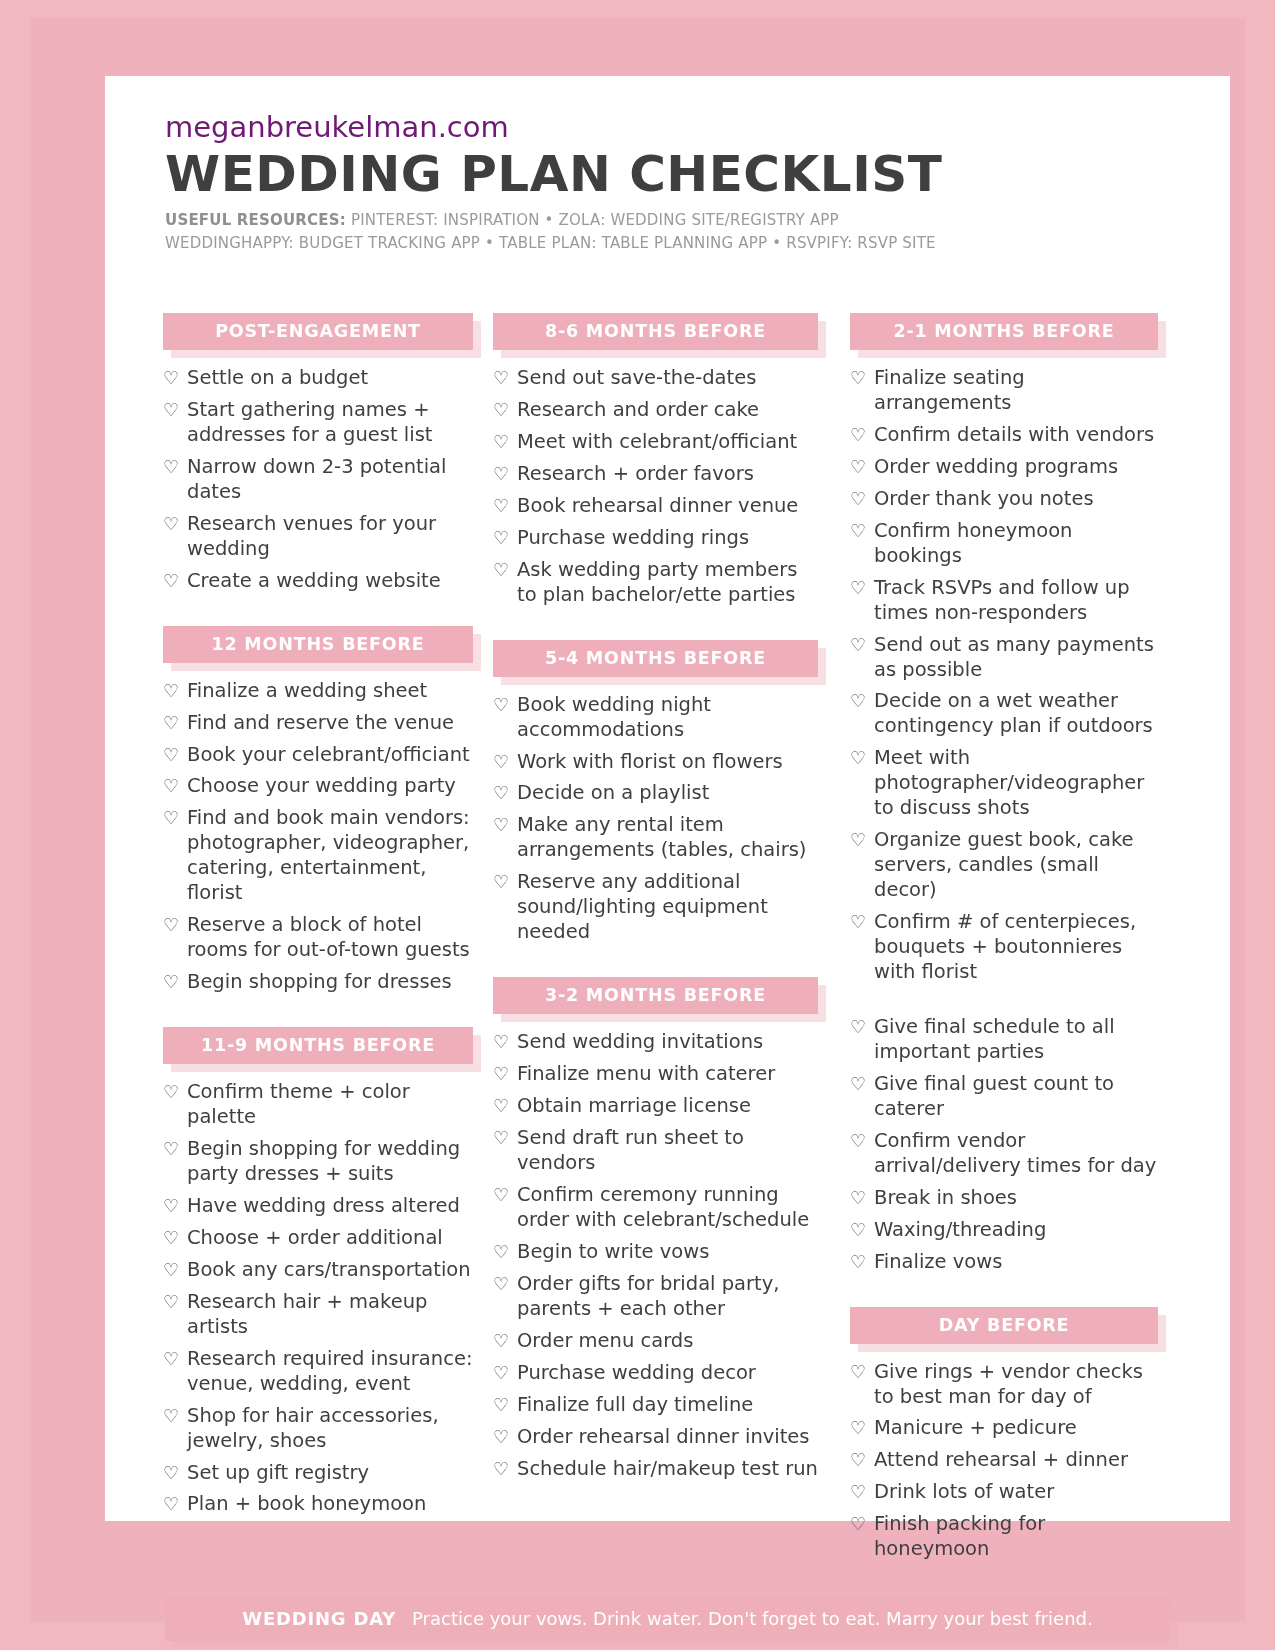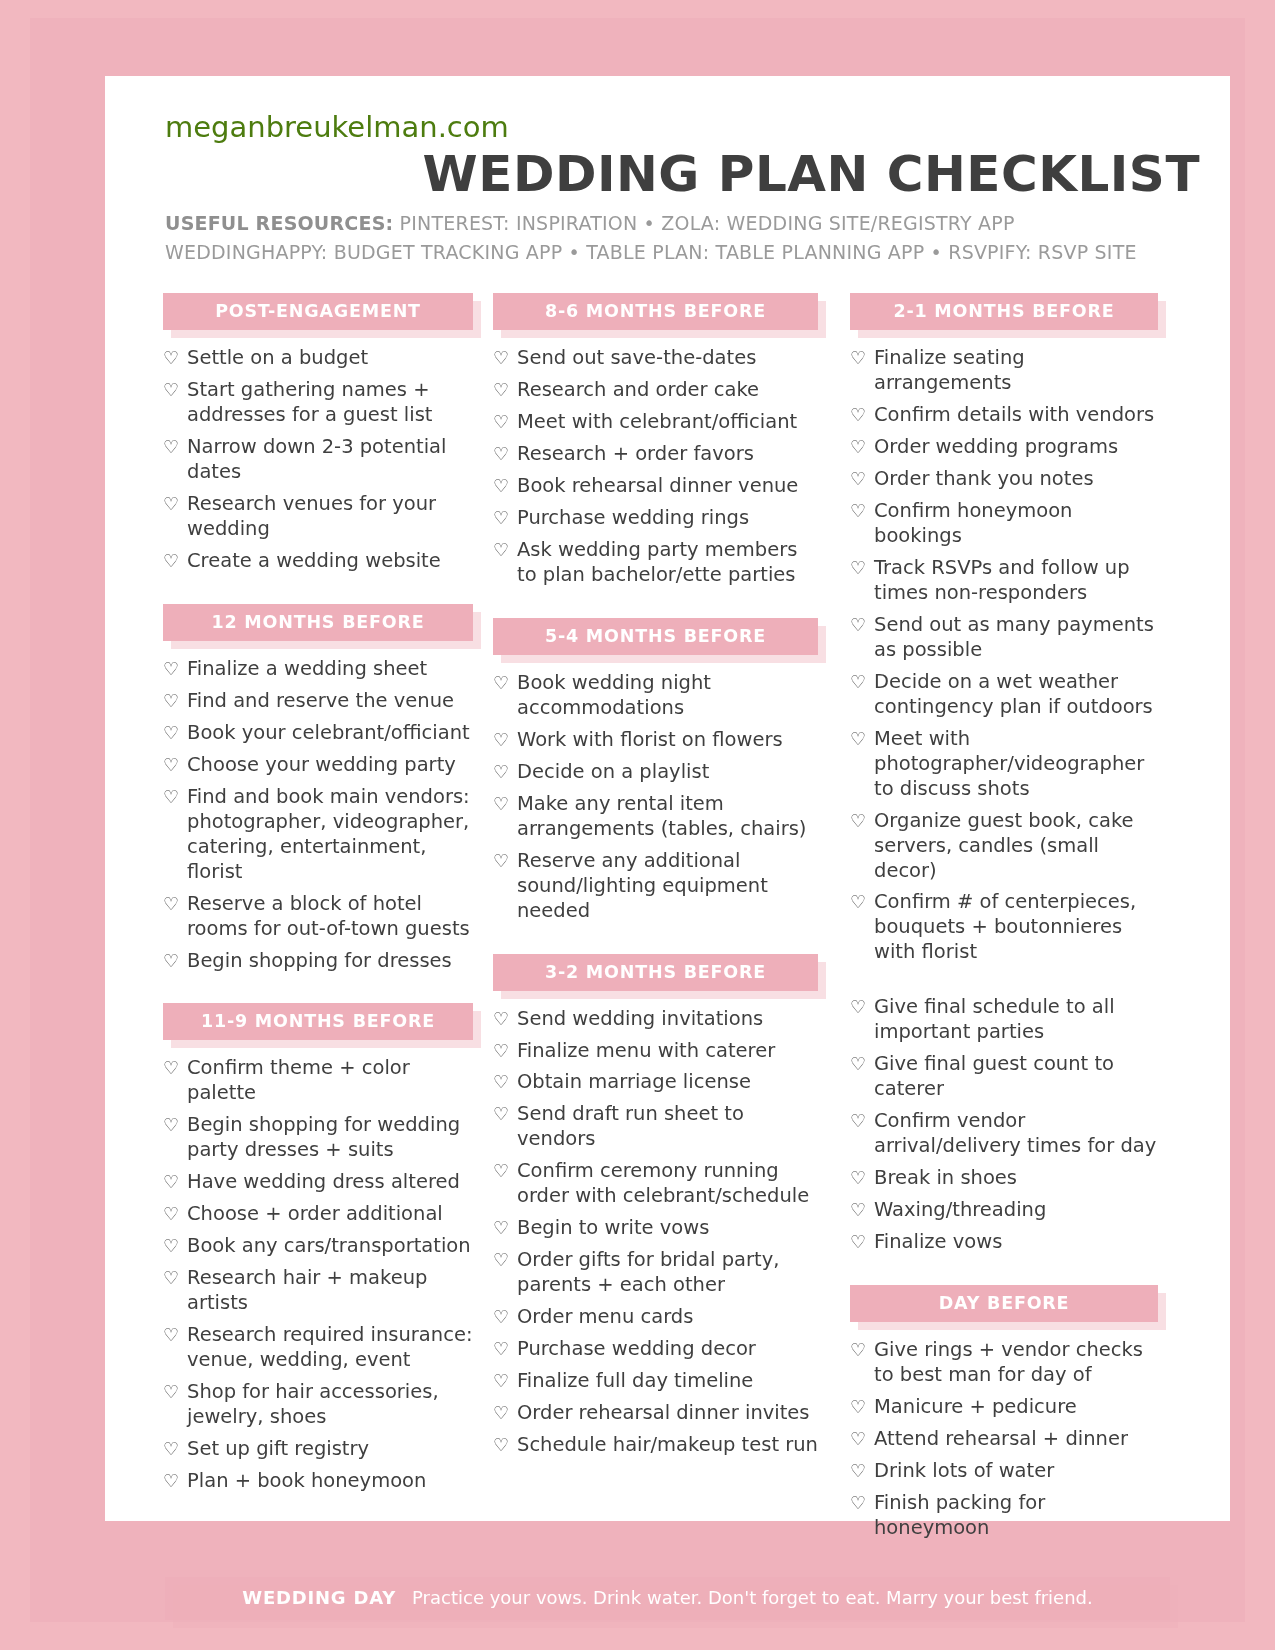--- a/index.html
+++ b/index.html
@@ -36,39 +36,38 @@
     top: 58px;
     width: 1125px;
     height: 1445px;
     background: #ffffff;
     box-sizing: border-box;
     padding: 34px 30px 0 30px;
   }
   .site {
     font-family: "DejaVu Sans", sans-serif;
     font-size: 29px;
-    color: #4d7c0f;
+    color: #701a75;
     letter-spacing: 0px;
     margin: 0 0 4px 30px;
     font-weight: 400;
   }
   .title {
     font-family: "DejaVu Sans", sans-serif;
     font-size: 50px;
     font-weight: bold;
     color: #3f3f3f;
     letter-spacing: 0.5px;
     margin: 0 0 8px 30px;
     line-height: 1.05;
-    text-align: right;
   }
   .resources {
     margin: 0 0 0 30px;
     color: #9a9a9a;
-    font-size: 19px;
+    font-size: 15px;
     line-height: 1.55;
     letter-spacing: 0.2px;
   }
   .resources b {
     color: #8f8f8f;
     font-weight: bold;
   }
   .columns {
     display: flex;
     gap: 0px;
@@ -87,20 +86,21 @@
     background: #eeafba;
     color: #ffffff;
     font-size: 17.5px;
     font-weight: bold;
     letter-spacing: 0.8px;
     text-align: center;
     padding: 8px 6px 9px 6px;
     box-sizing: border-box;
     margin-bottom: 12px;
     position: relative;
+    margin-top: 32px;
   }
   .band-wrap { position: relative; z-index: 1; }
   .band-wrap { margin-bottom: 16px; }
 
   ul.items {
     list-style: none;
     margin: 0 0 30px 0;
     padding: 0;
   }
   ul.items li {

